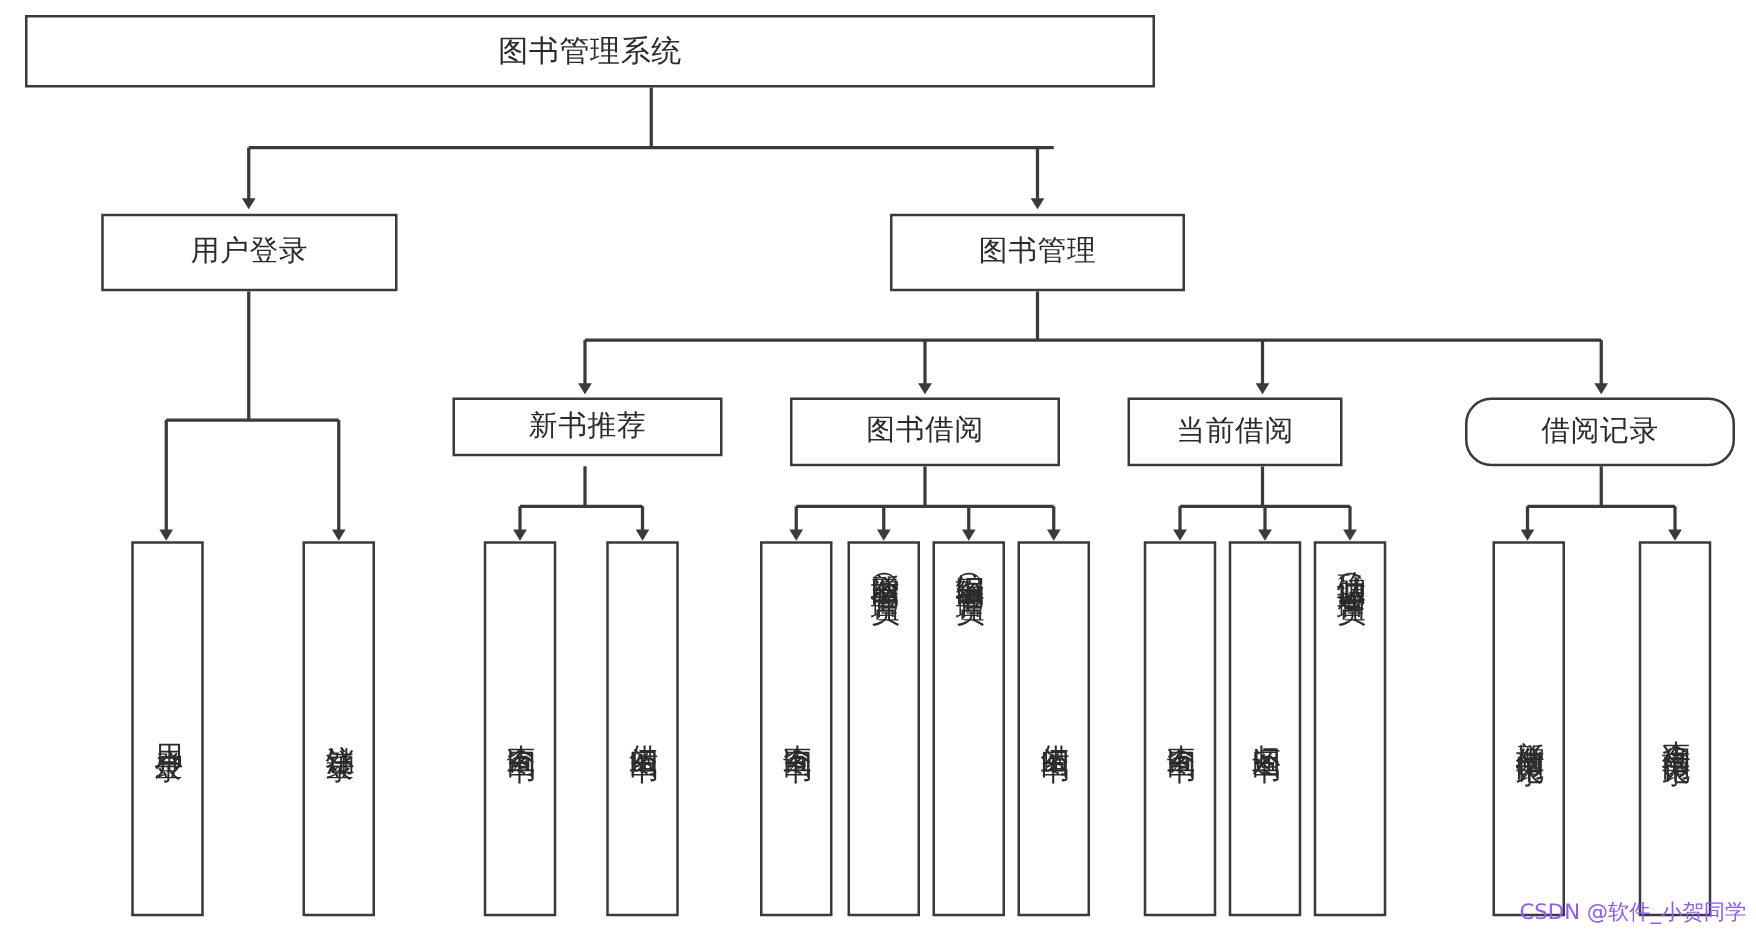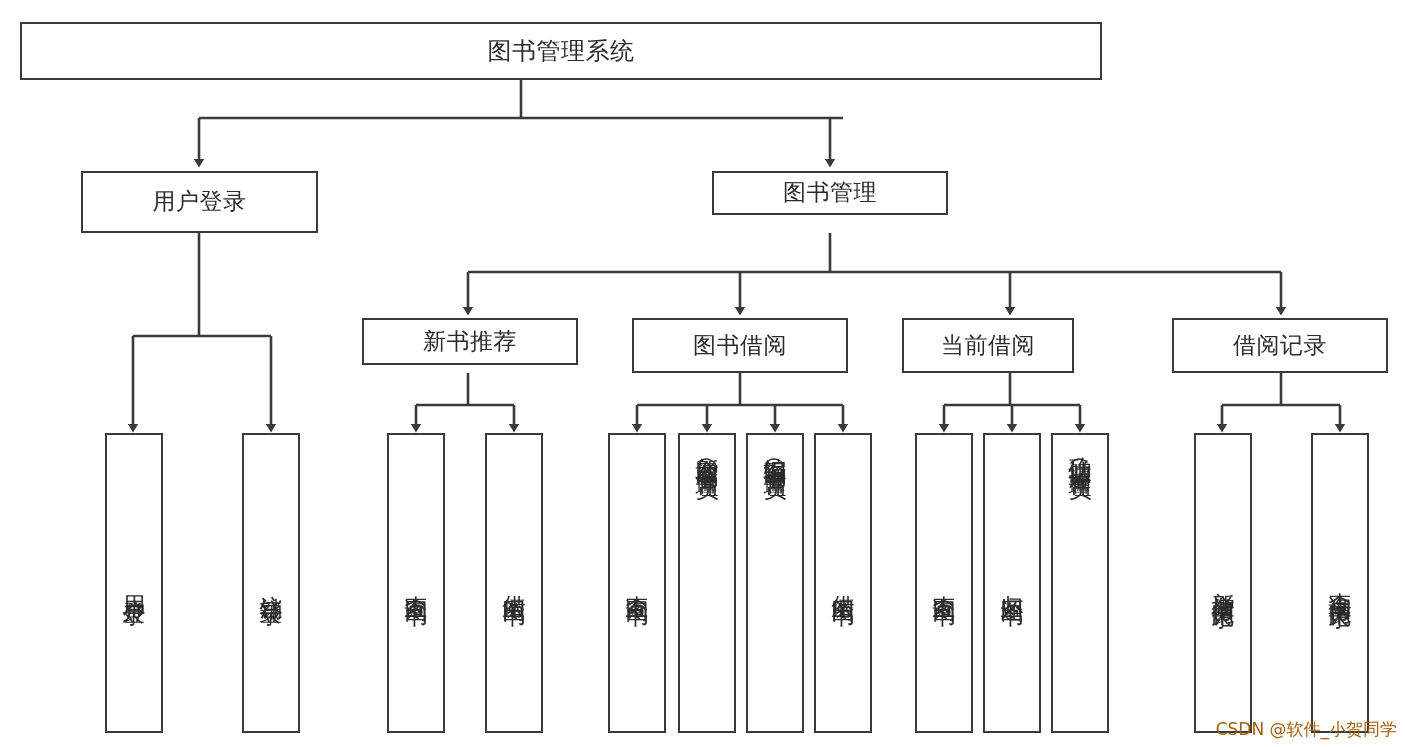--- a/index.html
+++ b/index.html
@@ -61,21 +61,21 @@
   }
   .node.vert.centered {
     align-items: center;
     padding-top: 0;
   }
   .watermark {
     position: absolute;
     right: 8px;
     bottom: 6px;
     font-size: 17px;
-    color: #a16207;
+    color: #8b5cf6;
     z-index: 5;
     white-space: nowrap;
     font-family: "DejaVu Sans", "Liberation Sans", sans-serif;
   }
 </style>
 </head>
 <body>
 
 <div id="canvas">
 
@@ -122,41 +122,41 @@
       <path d="M1012,405 L1012,425" marker-end="url(#arrow)"></path>
       <path d="M1080,405 L1080,425" marker-end="url(#arrow)"></path>
 
       <path d="M1281,373 L1281,405"></path>
       <path d="M1222,405 L1340,405"></path>
       <path d="M1222,405 L1222,425" marker-end="url(#arrow)"></path>
       <path d="M1340,405 L1340,425" marker-end="url(#arrow)"></path>
     </g>
   </svg>
 
-  <div class="node horiz root" style="left:20px; top:22px; width:1082px; height:58px;">
+  <div class="node horiz root" style="left:20px; top:12px; width:904px; height:58px;">
     <span class="label">图书管理系统</span>
   </div>
 
   <div class="node horiz" style="left:81px; top:171px; width:237px; height:62px;">
     <span class="label">用户登录</span>
   </div>
-  <div class="node horiz" style="left:712px; top:171px; width:236px; height:44px;">
+  <div class="node horiz" style="left:712px; top:171px; width:236px; height:62px;">
     <span class="label">图书管理</span>
   </div>
 
   <div class="node horiz" style="left:362px; top:318px; width:216px; height:47px;">
     <span class="label">新书推荐</span>
   </div>
-  <div class="node horiz" style="left:632px; top:318px; width:216px; height:55px;">
+  <div class="node horiz" style="left:632px; top:318px; width:216px; height:55px;font-family:Liberation Mono, monospace;">
     <span class="label">图书借阅</span>
   </div>
   <div class="node horiz" style="left:902px; top:318px; width:172px; height:55px;">
     <span class="label">当前借阅</span>
   </div>
-  <div class="node horiz" style="left:1172px; top:318px; width:216px; height:55px;">
+  <div class="node horiz" style="left:1172px; top:318px; width:216px; height:55px;border-radius:21px;">
     <span class="label">借阅记录</span>
   </div>
 
   <div class="node vert centered" style="left:105px; top:433px; width:58px; height:300px;">
     <span class="label">用户登录</span>
   </div>
   <div class="node vert centered" style="left:242px; top:433px; width:58px; height:300px;">
     <span class="label">注销登录</span>
   </div>
 

